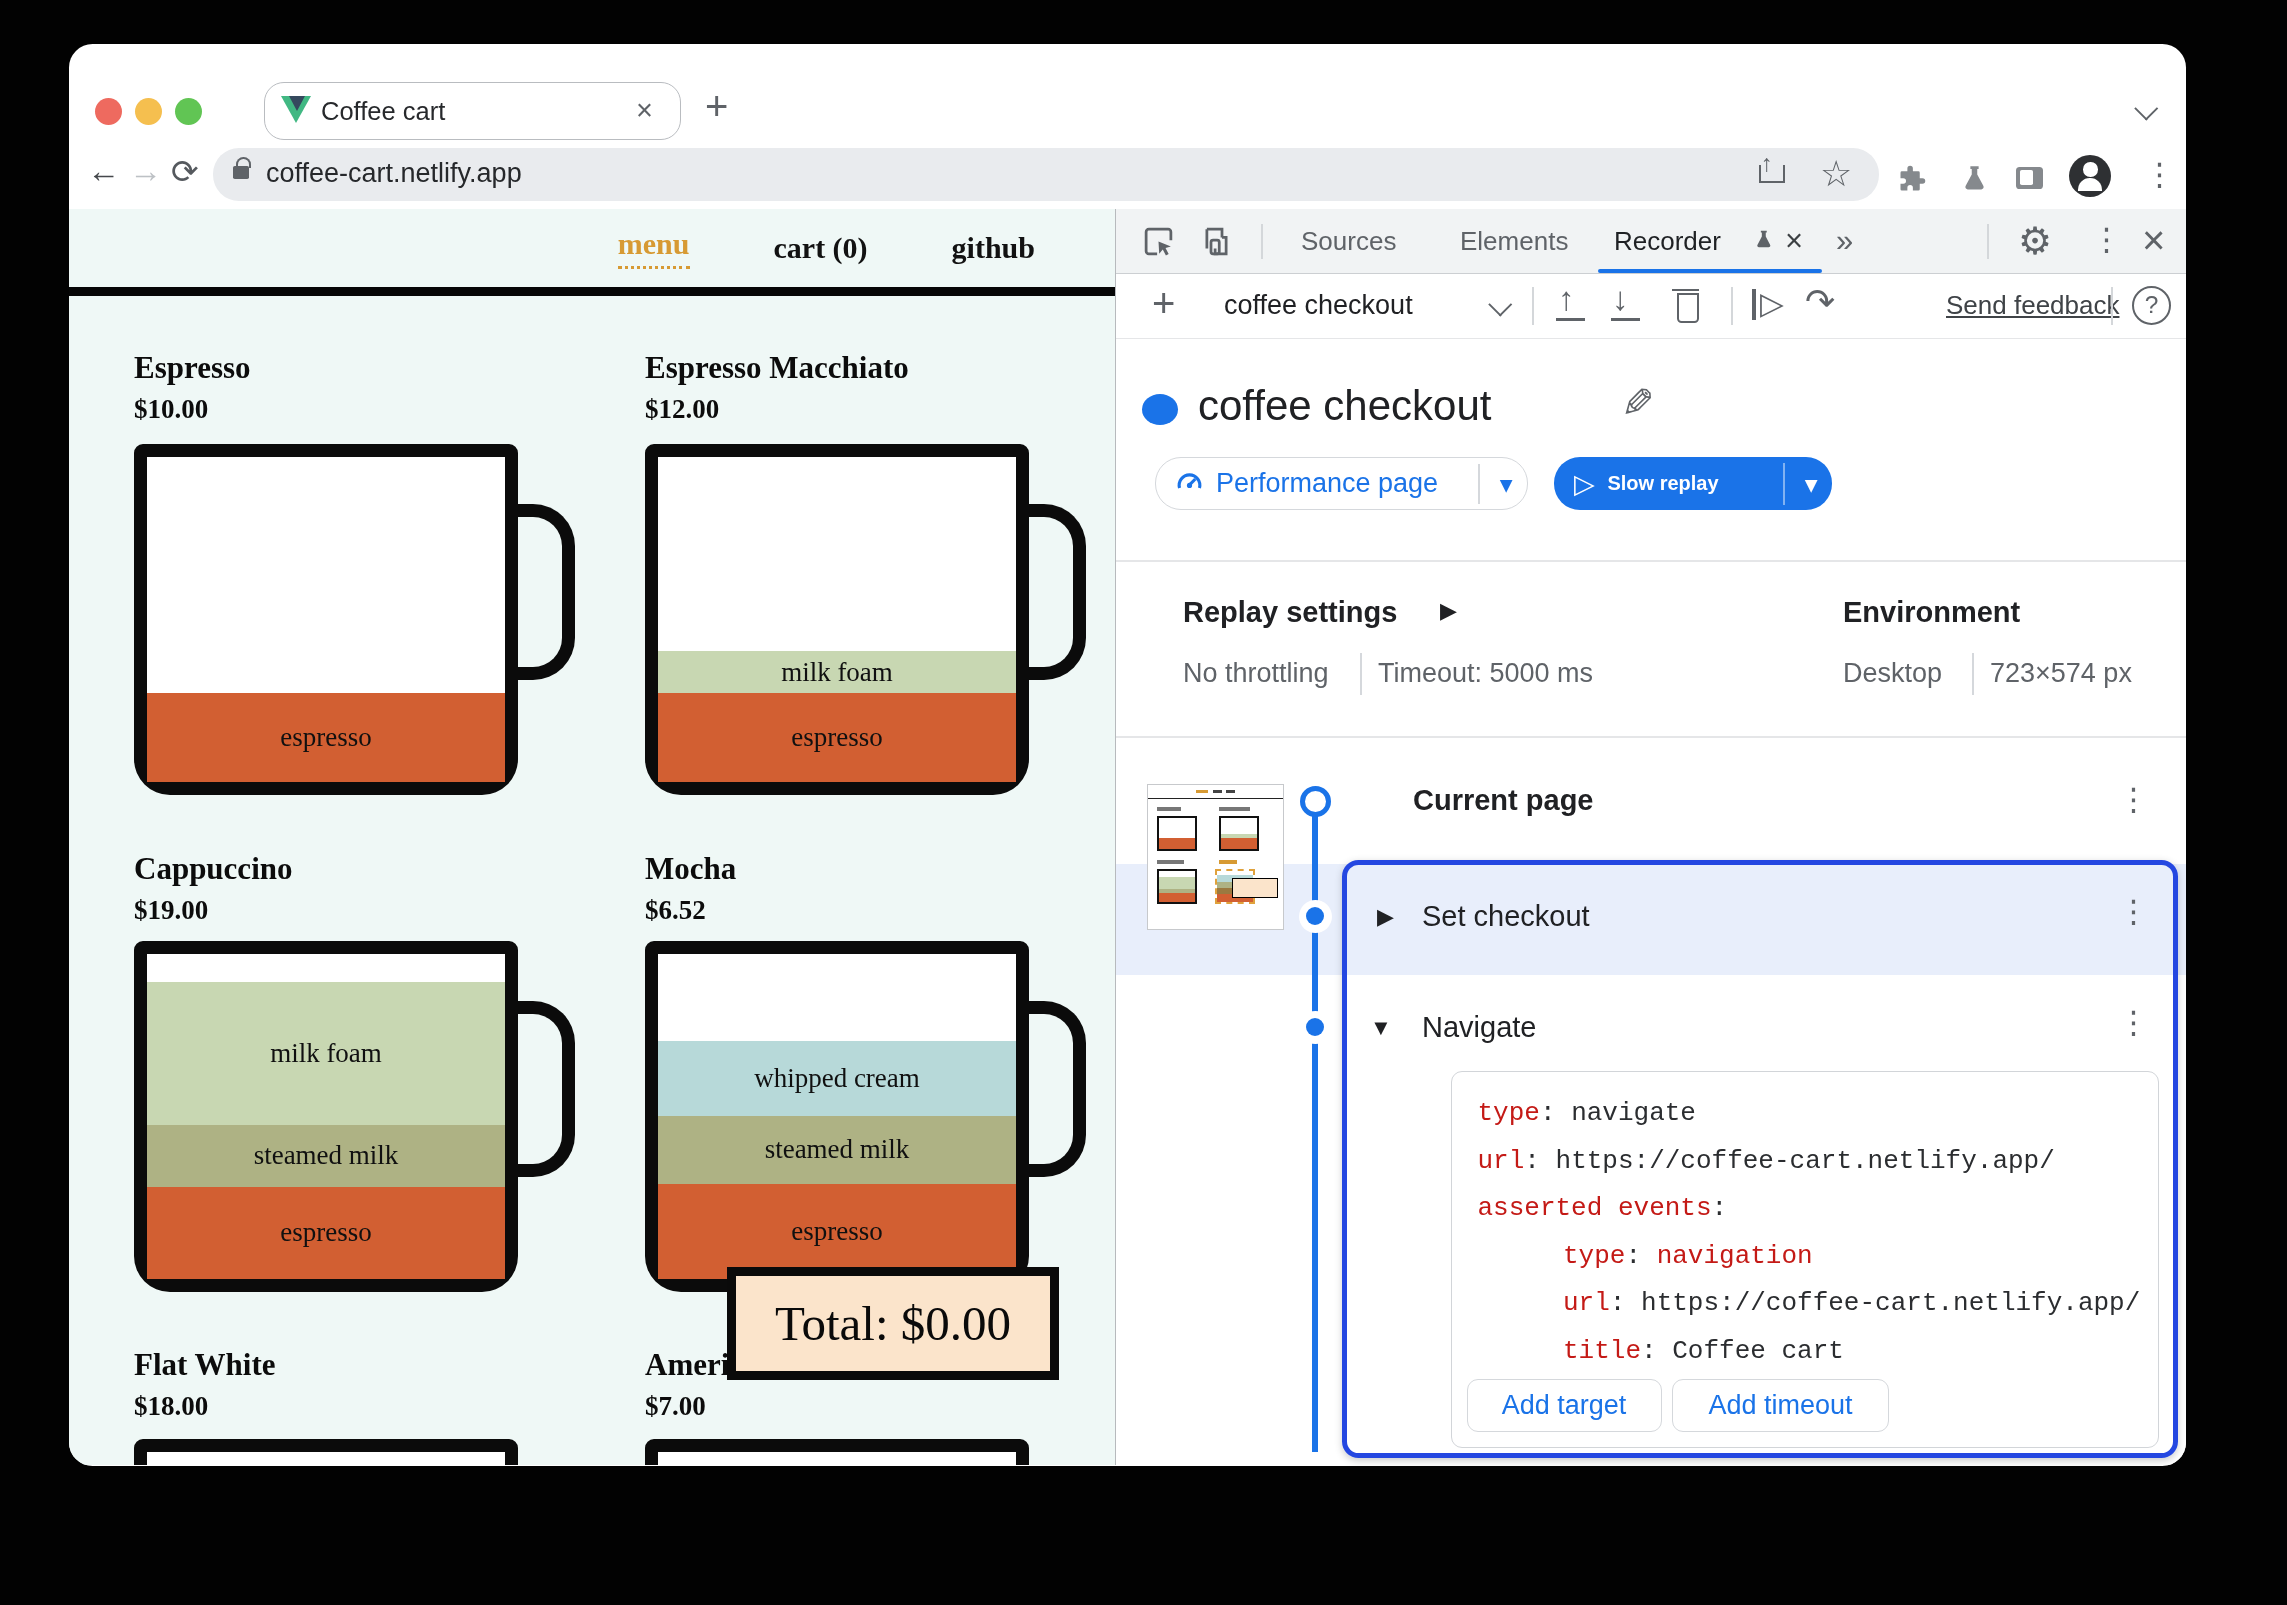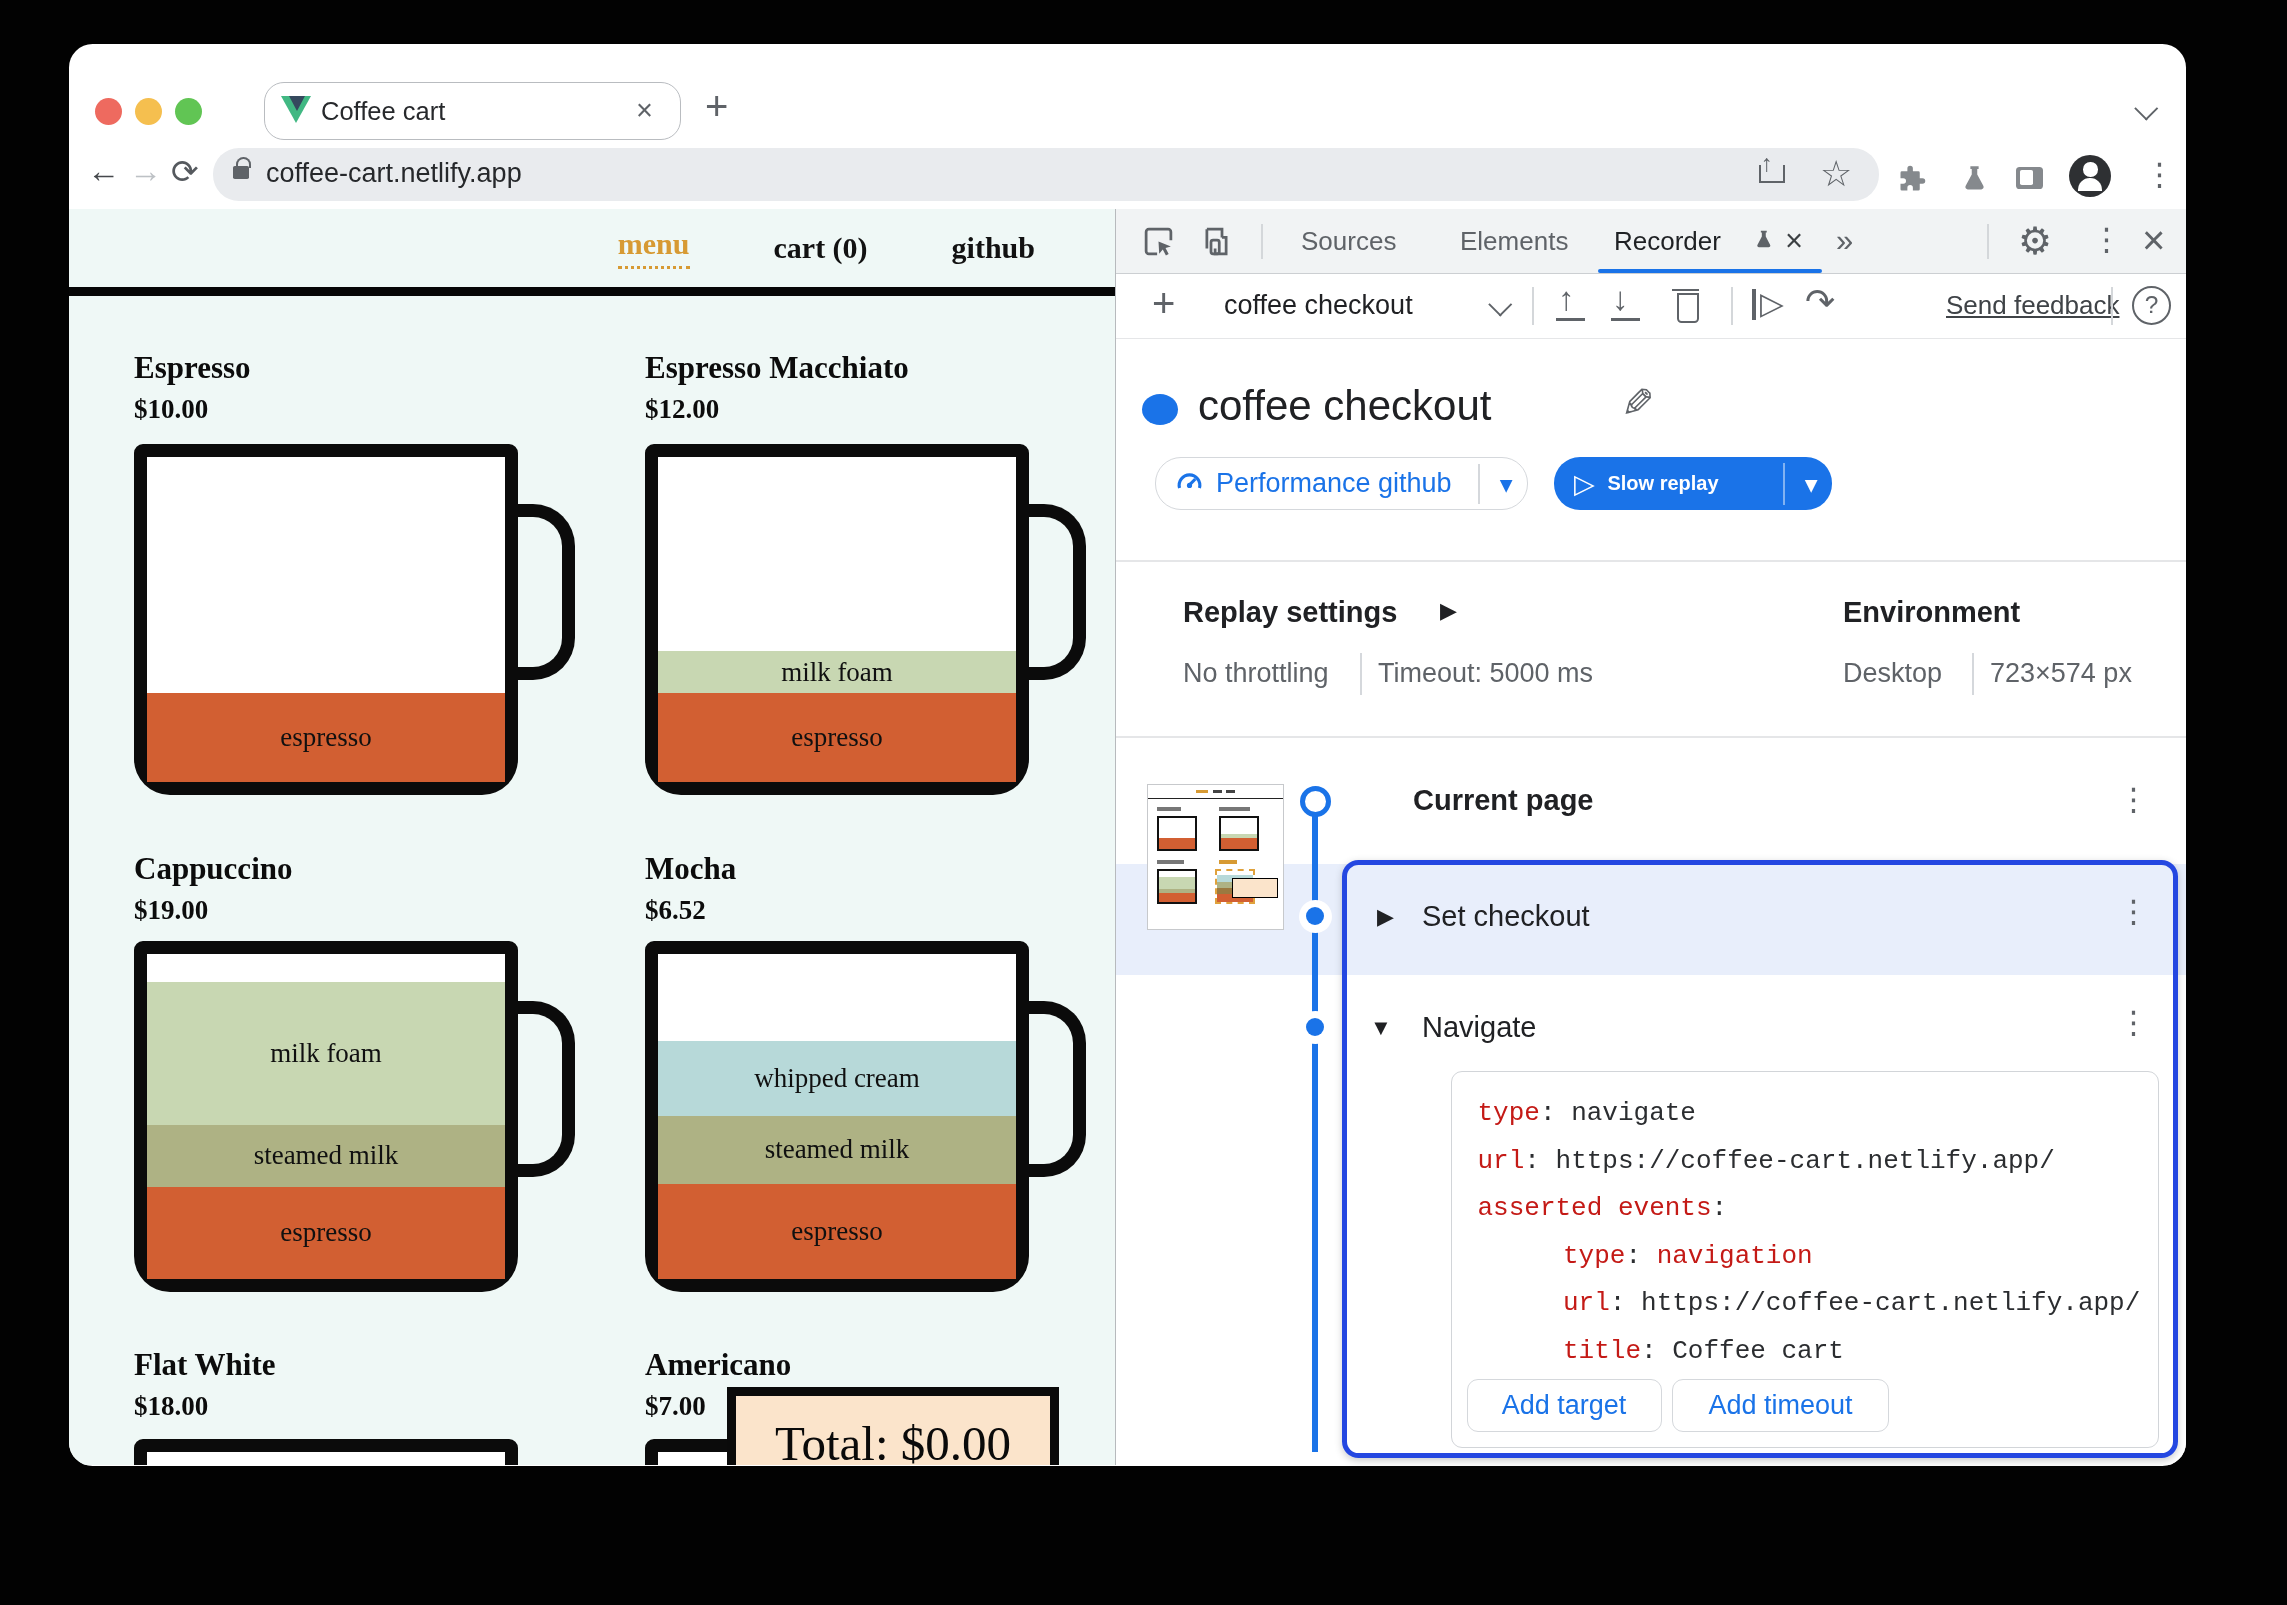--- a/index.html
+++ b/index.html
@@ -18,21 +18,21 @@
   .chev{width:14.5px;height:14.5px;border-right:2.7px solid #5f6368;border-bottom:2.7px solid #5f6368;transform:rotate(45deg);}
   
   #site{left:0;top:165px;width:1046px;height:1256px;background:#eff8f6;overflow:hidden;font-family:"Liberation Serif",serif;}
   #sitenav{left:0;top:0;width:1046px;height:87px;border-bottom:9px solid #060606;display:flex;align-items:center;justify-content:flex-end;gap:84px;padding-right:80px;box-sizing:border-box;font-weight:bold;font-size:30px;color:#121212;}
   .iname{font-weight:bold;font-size:31px;color:#0c0c0c;}
   .iprice{font-weight:bold;font-size:27px;color:#0c0c0c;margin-top:8px;}
   .cup{position:absolute;width:358px;height:325px;border:13.6px solid #0b0b0b;border-radius:9px 9px 36px 36px;background:#fff;}
   .handle{position:absolute;right:-70px;top:47px;width:56px;height:150px;border:13.6px solid #0b0b0b;border-left:none;border-radius:0 42px 42px 0;}
   .layers{position:absolute;left:0;right:0;bottom:0;top:0;display:flex;flex-direction:column;justify-content:flex-end;margin-top:28px;}
   .layer{width:100%;display:flex;align-items:center;justify-content:center;font-size:27px;color:#101010;}
-  #totalbadge{left:658px;top:1178px;width:314px;height:95px;border:9px solid #0a0a0a;background:#fbe4cb;display:flex;align-items:center;justify-content:center;font-size:49px;color:#0a0a0a;z-index:6;}
+  #totalbadge{left:658px;top:1058px;width:314px;height:95px;border:9px solid #0a0a0a;background:#fbe4cb;display:flex;align-items:center;justify-content:center;font-size:49px;color:#0a0a0a;z-index:6;}
   
   #devtools{left:1046px;top:165px;width:1071px;height:1256px;background:#fff;border-left:1.8px solid #b7babd;box-sizing:content-box;}
   #dtTabbar{left:0;top:0;width:1071px;height:64px;background:#f1f3f4;border-bottom:1.8px solid #cccfd2;}
   .dttab{font-size:26px;color:#5f6368;}
   #dtToolbar{left:0;top:65px;width:1071px;height:64px;background:#fff;border-bottom:1.8px solid #e5e6e8;}
   .sep{position:absolute;width:1.8px;background:#d4d7da;}
   .blue{color:#1a73e8;}
   .btn{position:absolute;height:53px;border-radius:26px;display:flex;align-items:center;box-sizing:border-box;}
   .divline{position:absolute;left:0;width:1071px;height:1.8px;background:#e5e6e8;}
   .stepname{font-size:29px;color:#202124;}
@@ -239,21 +239,21 @@
     <span class="abs" style="left:25.5px;top:185px;width:36px;height:31px;border-radius:50%;background:#1a73e8"></span>
     <span class="abs" style="left:82px;top:173px;font-size:42px;color:#202124">coffee checkout</span>
     <span class="abs gicon" style="left:505px;top:171px;font-size:40px;transform:scaleX(-1)">✎</span>
 
     <div class="btn" style="left:39px;top:248px;width:373px;border:1.8px solid #d5d8dc;background:#fff">
       <svg style="margin-left:18px" width="31" height="31" viewBox="0 0 24 24">
             <path fill="none" stroke="#1a73e8" stroke-width="2.4" d="M19.7 15.5a8 8 0 1 0-15.4 0"></path>
             <path stroke="#1a73e8" stroke-width="2.4" d="M12 13l4.5-4.5"></path>
             <circle cx="12" cy="13.5" r="2" fill="#1a73e8"></circle>
           </svg>
-      <span class="blue" style="font-size:27px;margin-left:11px">Performance github</span>
+      <span class="blue" style="font-size:27px;margin-left:11px">Performance page</span>
       <div style="position:absolute;right:47px;top:5.5px;bottom:5.5px;width:1.8px;background:#d5d8dc"></div>
       <span class="blue" style="position:absolute;right:14.5px;font-size:25.5px">▾</span>
     </div>
 
     <div class="btn" style="left:438px;top:248px;width:278px;background:#1a73e8">
       <span style="color:#fff;font-size:27px;margin-left:20px">▷</span>
       <span style="color:#ffffff;font-size:20px;font-weight:bold;margin-left:12.7px">Slow replay</span>
       <div style="position:absolute;right:47px;top:5.5px;bottom:5.5px;width:1.8px;background:rgba(255,255,255,.45)"></div>
       <span style="position:absolute;right:14.5px;color:#fff;font-size:25.5px">▾</span>
     </div>

